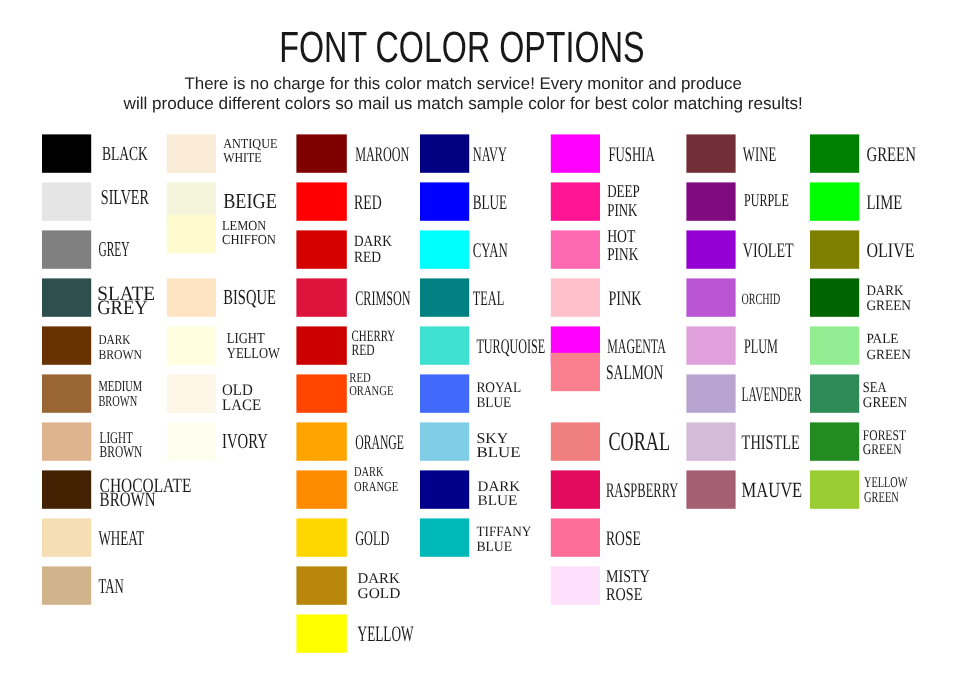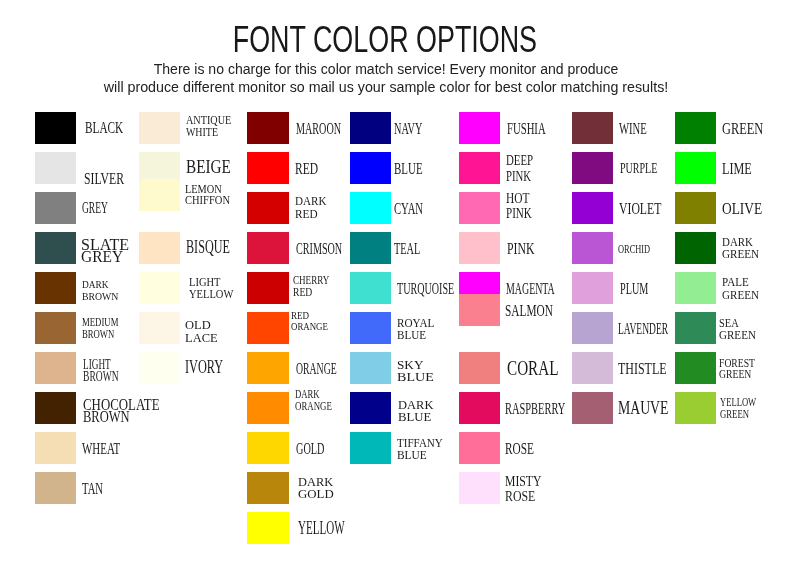--- a/index.html
+++ b/index.html
@@ -14,31 +14,31 @@
   .row{position:absolute;left:0;width:104px;height:32px;}
   .sw{position:absolute;left:0;top:0;width:41.2px;height:32px;}
   .lbl{position:absolute;color:#1b1b1b;white-space:pre;filter:opacity(1);}
   .ln{display:block;transform-origin:0 50%;white-space:pre;}
 </style>
 </head>
 <body>
 
 <div id="title"><span>FONT COLOR OPTIONS</span></div>
 <div class="sub" id="sub1">There is no charge for this color match service! Every monitor and produce</div>
-<div class="sub" id="sub2">will produce different monitor so mail us your sample color for best color matching results!</div>
+<div class="sub" id="sub2">will produce different colors so mail us match sample color for best color matching results!</div>
 
 <div id="grid">
    <div class="col" style="left:34.8px">
     <div class="row" style="top:0px">
       <div class="sw" style="background: rgb(0, 0, 0);"></div>
       <div class="lbl" style="left:50.0px;top:8.01px;font-size:16.64px;line-height:16.64px"><span class="ln" style="transform:scaleX(0.6781)">BLACK</span></div>
     </div>
     <div class="row" style="top:40px">
       <div class="sw" style="background: rgb(229, 229, 229);"></div>
-      <div class="lbl" style="left:49.6px;top:18px;font-size:17.71px;line-height:17.71px"><span class="ln" style="transform:scaleX(0.6644)">SILVER</span></div>
+      <div class="lbl" style="left:49.6px;top:4px;font-size:17.71px;line-height:17.71px"><span class="ln" style="transform:scaleX(0.6644)">SILVER</span></div>
     </div>
     <div class="row" style="top:80px">
       <div class="sw" style="background: rgb(128, 128, 128);"></div>
       <div class="lbl" style="left:47.7px;top:7.47px;font-size:17.71px;line-height:17.71px"><span class="ln" style="transform:scaleX(0.5371)">GREY</span></div>
     </div>
     <div class="row" style="top:120px">
       <div class="sw" style="background: rgb(47, 79, 79);"></div>
       <div class="lbl" style="left:46.4px;top:7.34px;font-size:17px;line-height:11.80px"><span class="ln" style="transform:scaleX(0.9431)">SLATE</span><span class="ln" style="transform:scaleX(0.9094)">GREY</span></div>
     </div>
     <div class="row" style="top:160px">

